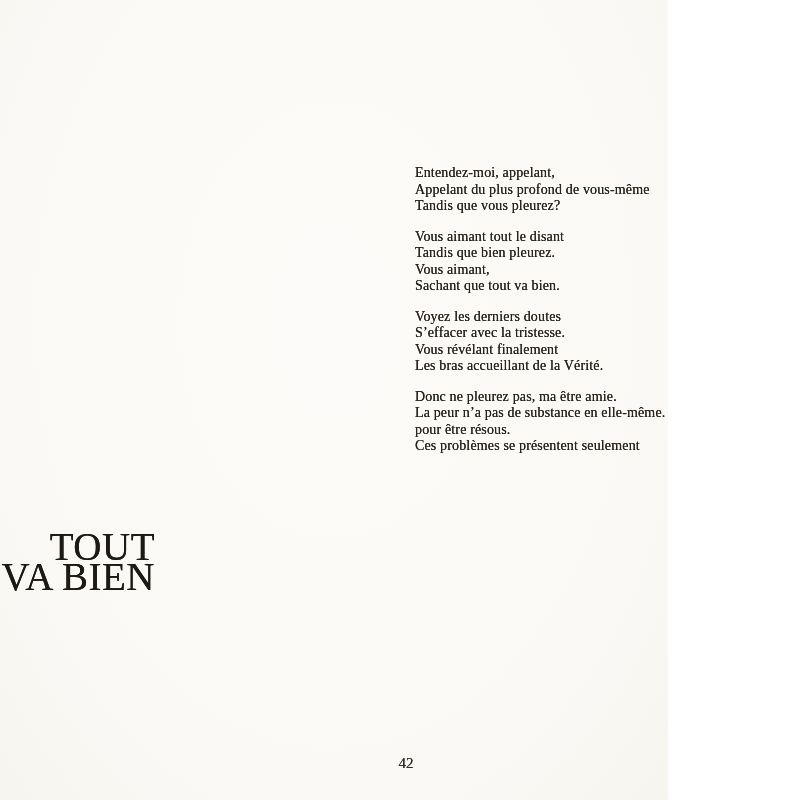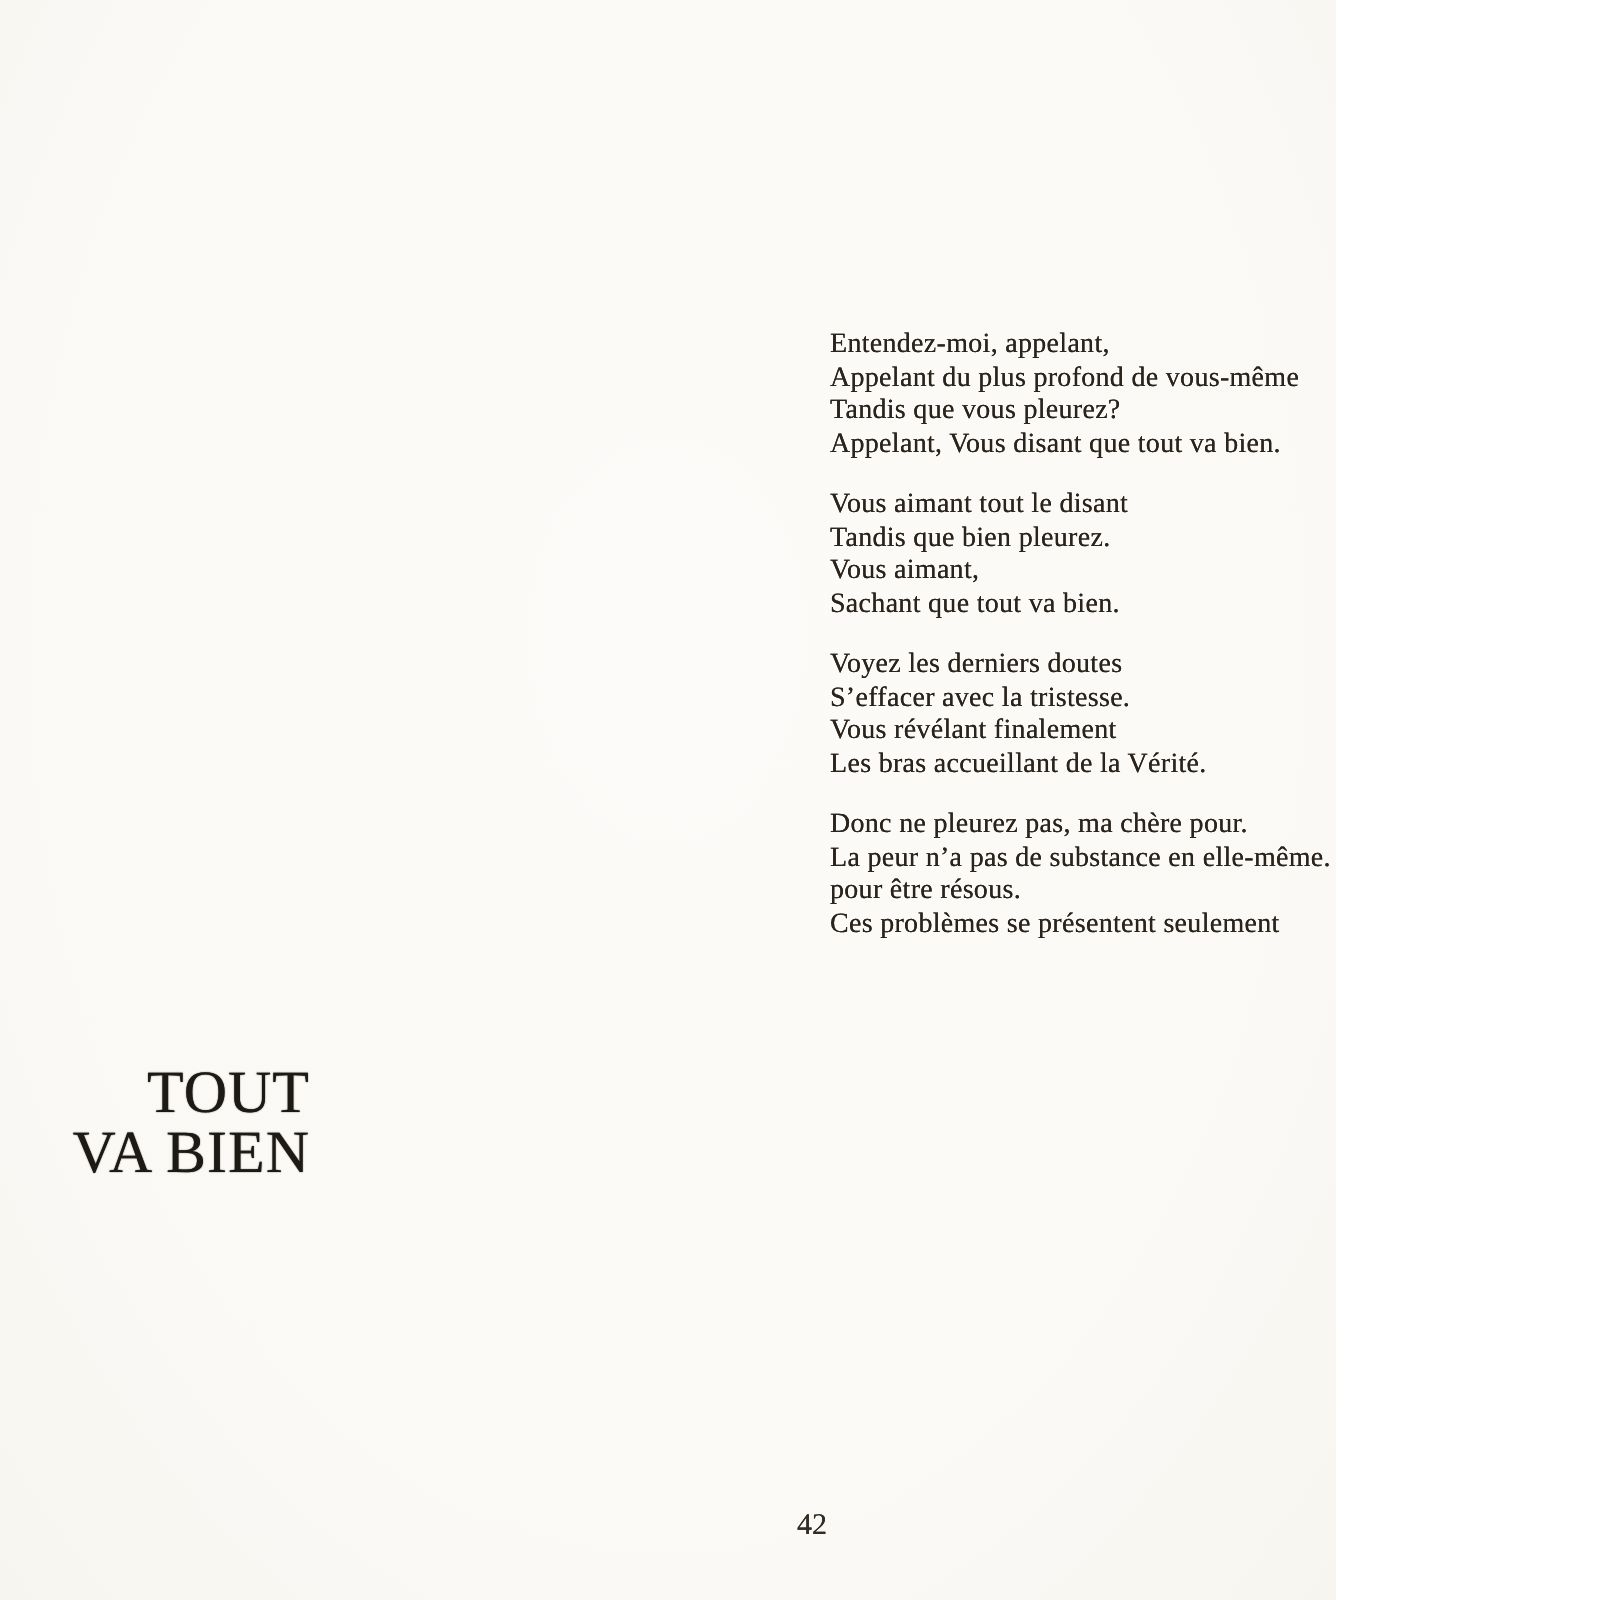--- a/index.html
+++ b/index.html
@@ -29,21 +29,21 @@
     margin: 0 0 14px 0;
   }
   .poem-line {
     white-space: nowrap;
   }
   .poem-title {
     position: absolute;
     right: 513px;
     top: 532px;
     text-align: right;
-    font-size: 30px;
+    font-size: 39px;
     line-height: 30px;
     letter-spacing: 0.5px;
     color: #1d1914;
     text-shadow: 0 0 0.6px currentColor;
   }
   .title-line {
     white-space: nowrap;
   }
   .folio {
     position: absolute;
@@ -60,36 +60,35 @@
 </head>
 <body>
 
 <div class="page">
 
   <div class="poem">
     <div class="stanza">
       <div class="poem-line">Entendez-moi, appelant,</div>
       <div class="poem-line">Appelant du plus profond de vous-même</div>
       <div class="poem-line">Tandis que vous pleurez?</div>
-      <div class="poem-line">Appelant, Vous disant que tout va bien.</div>
     </div>
     <div class="stanza">
       <div class="poem-line">Vous aimant tout le disant</div>
       <div class="poem-line">Tandis que bien pleurez.</div>
       <div class="poem-line">Vous aimant,</div>
       <div class="poem-line">Sachant que tout va bien.</div>
     </div>
     <div class="stanza">
       <div class="poem-line">Voyez les derniers doutes</div>
       <div class="poem-line">S’effacer avec la tristesse.</div>
       <div class="poem-line">Vous révélant finalement</div>
       <div class="poem-line">Les bras accueillant de la Vérité.</div>
     </div>
     <div class="stanza">
-      <div class="poem-line">Donc ne pleurez pas, ma chère pour.</div>
+      <div class="poem-line">Donc ne pleurez pas, ma être amie.</div>
       <div class="poem-line">La peur n’a pas de substance en elle-même.</div>
       <div class="poem-line">pour être résous.</div>
       <div class="poem-line">Ces problèmes se présentent seulement</div>
     </div>
   </div>
 
   <div class="poem-title">
     <div class="title-line">TOUT</div>
     <div class="title-line">VA BIEN</div>
   </div>

